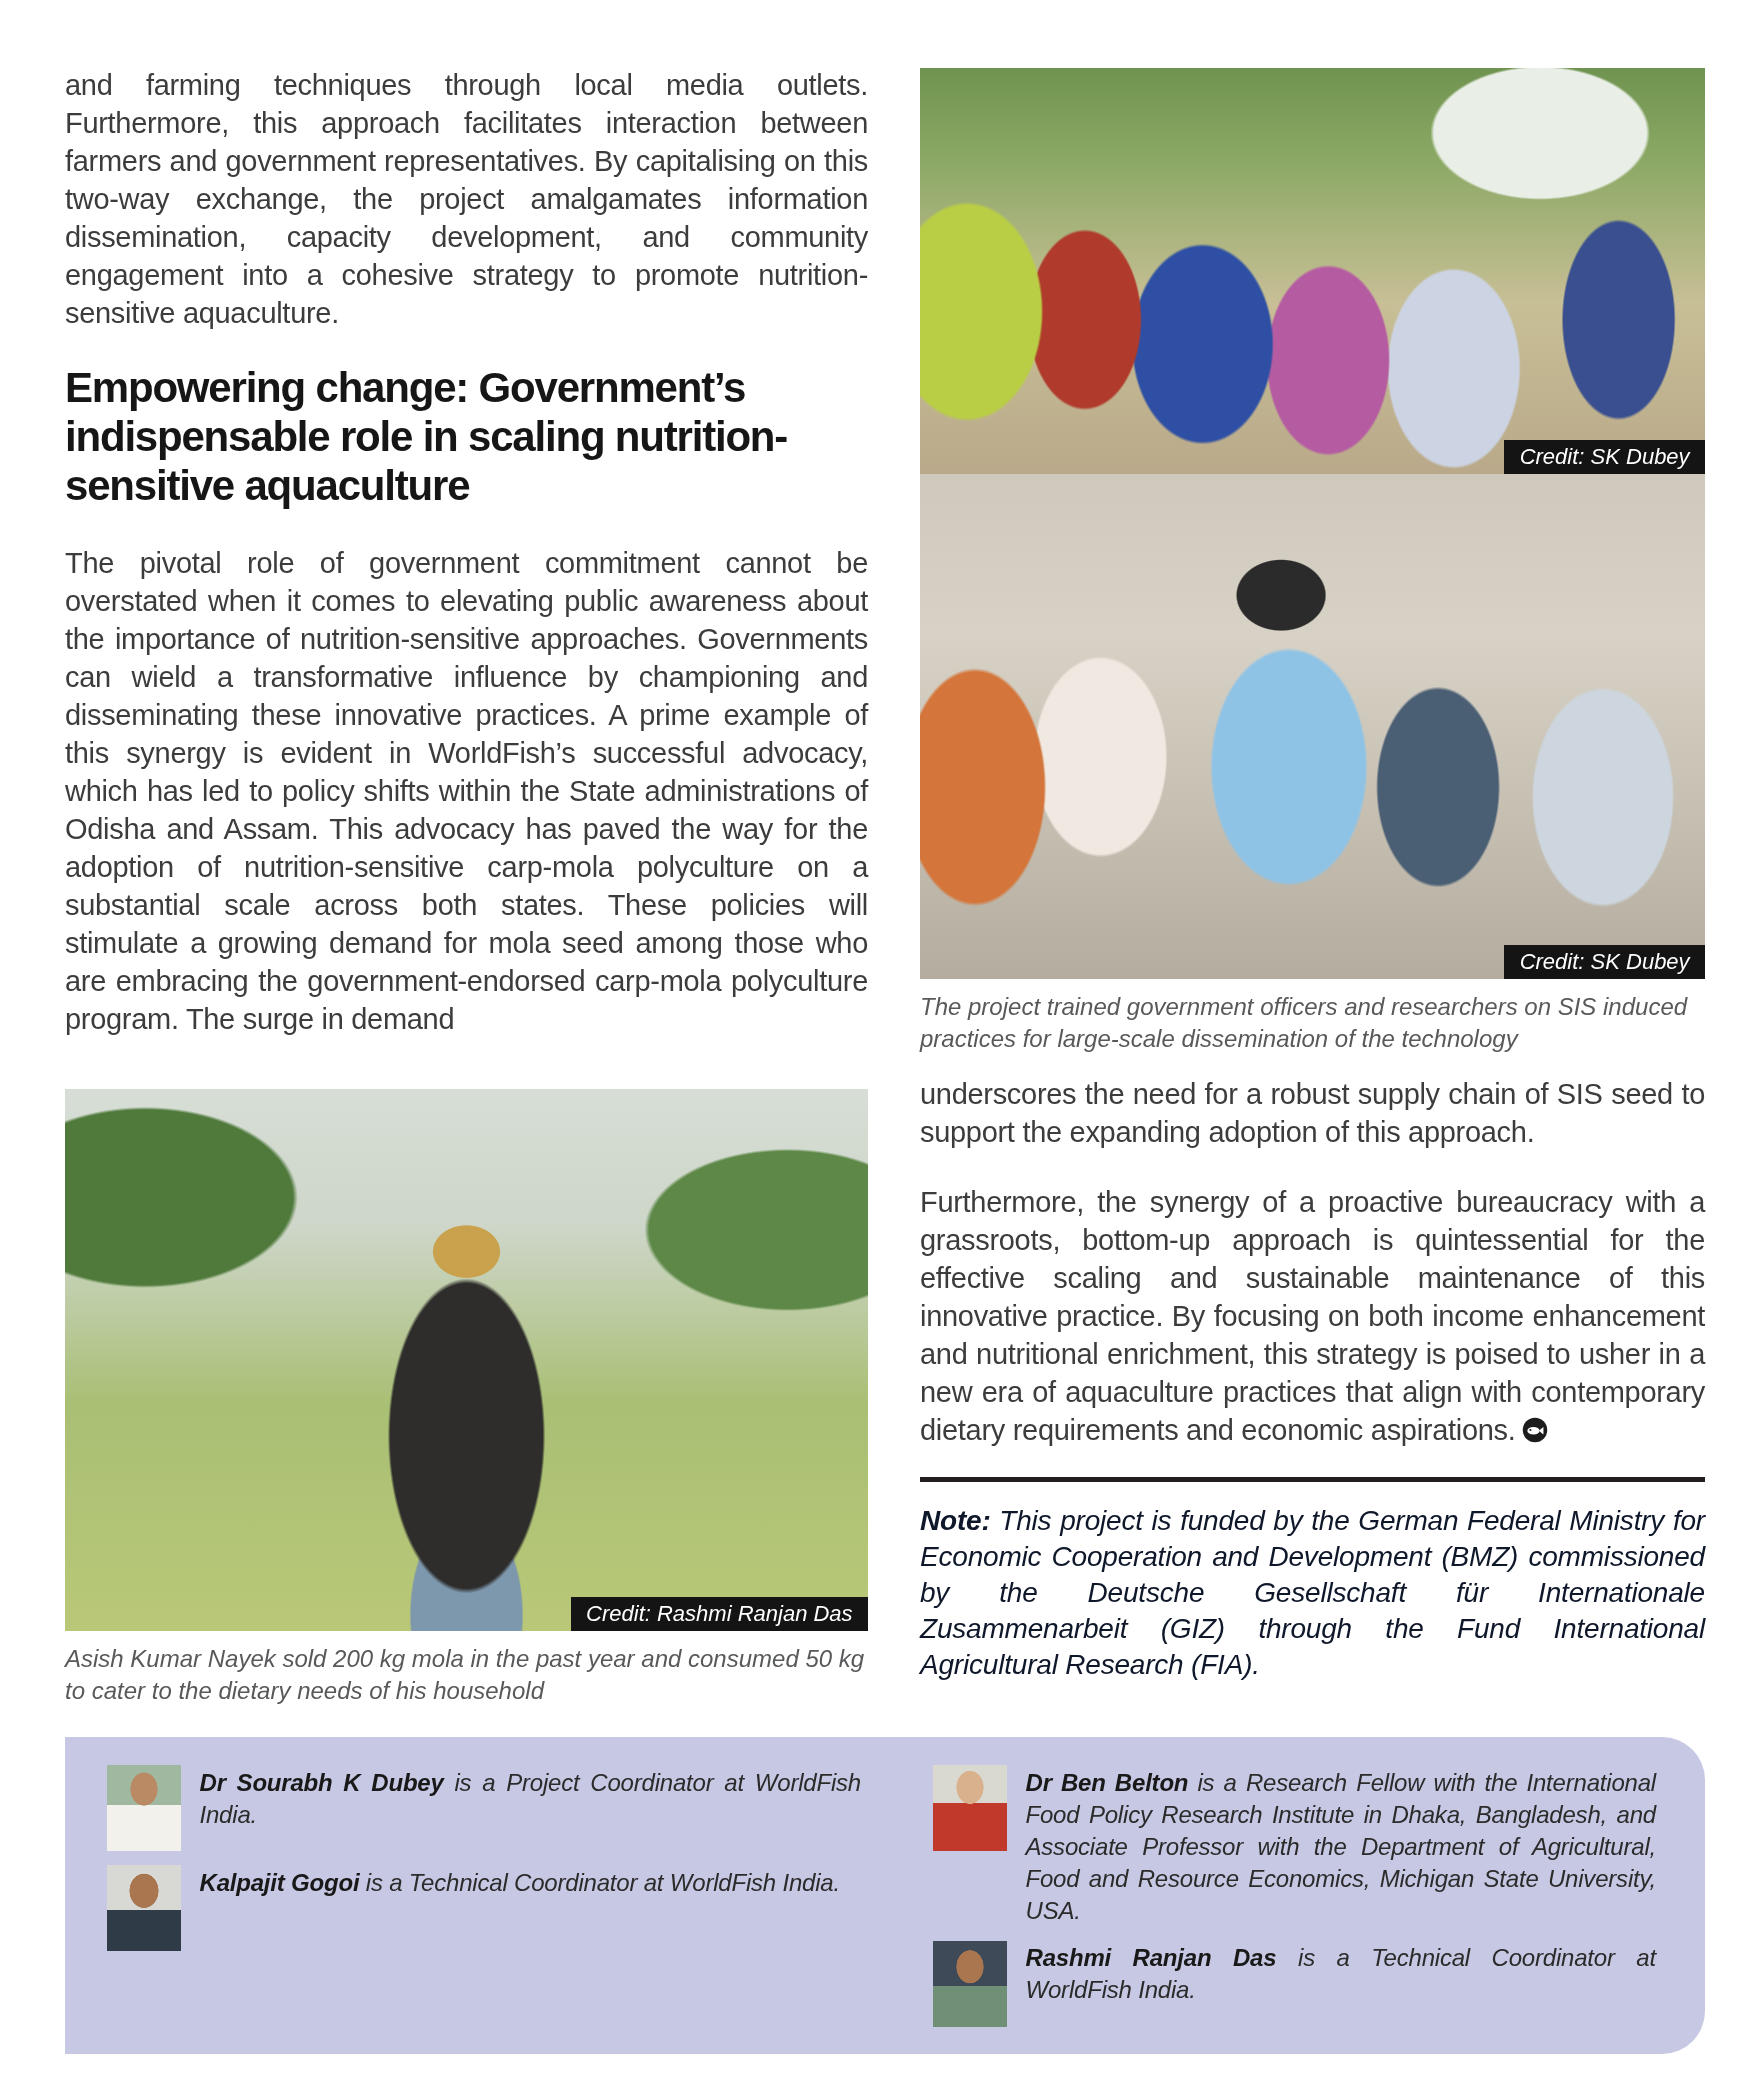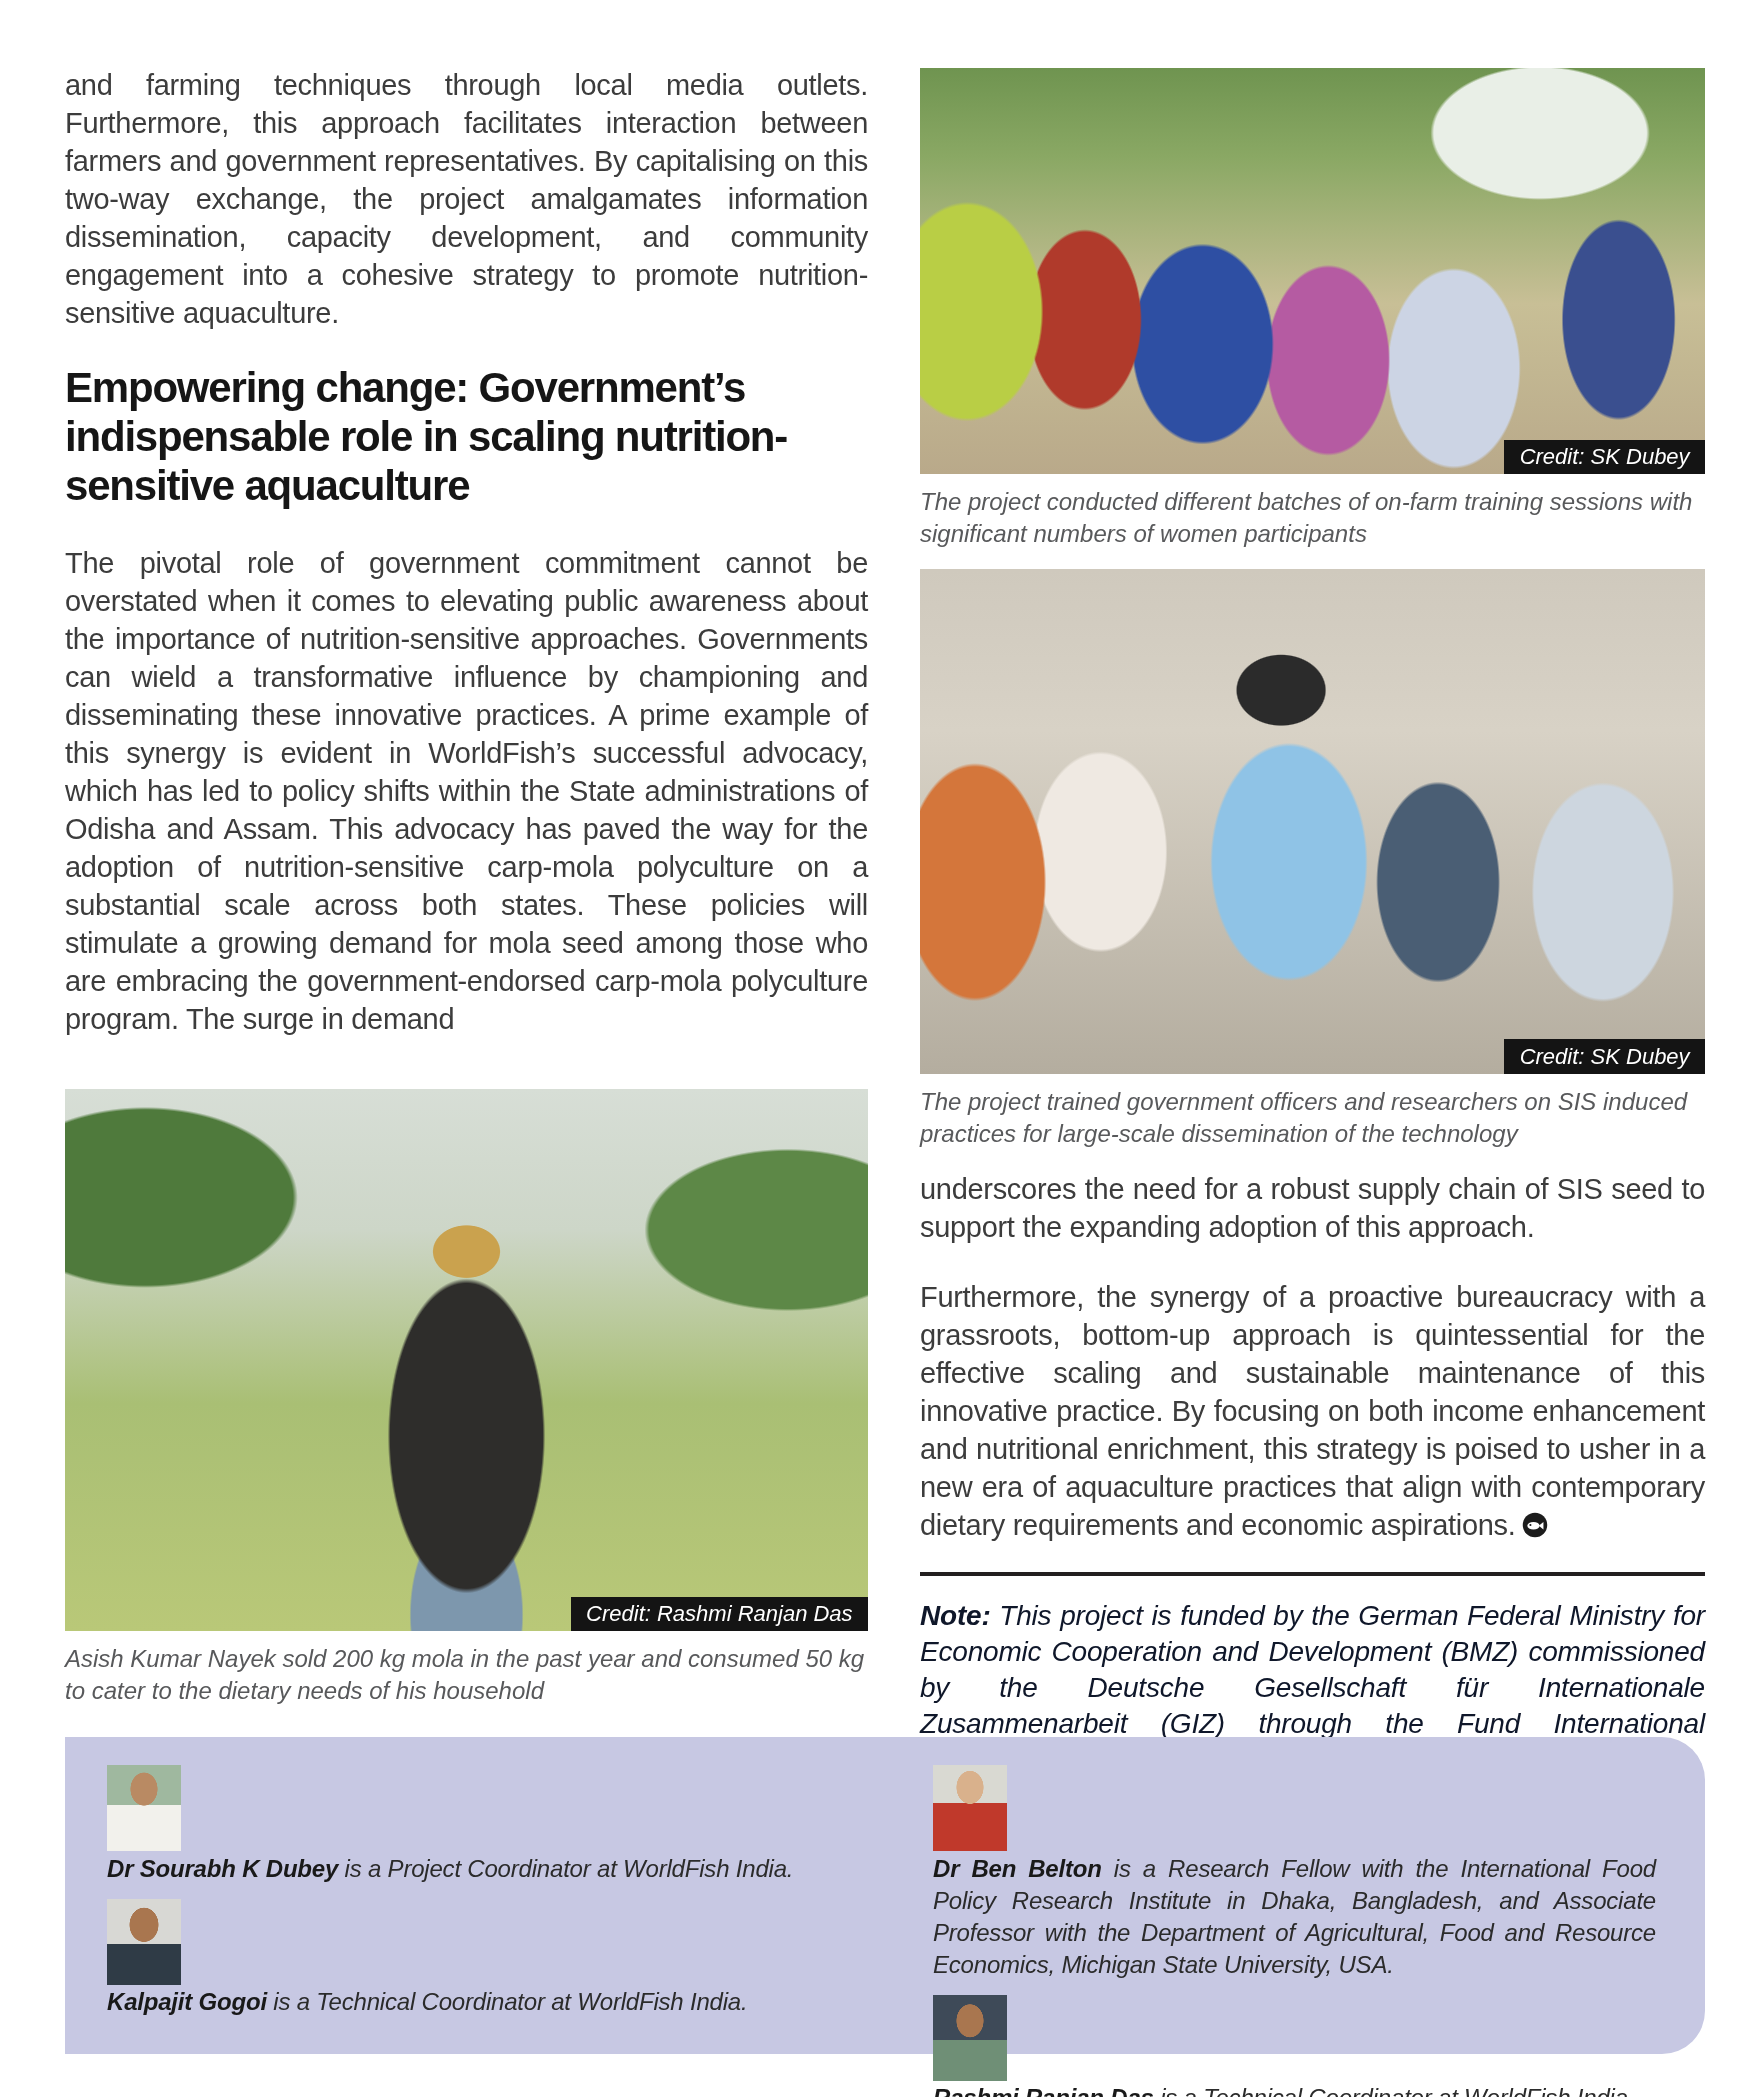--- a/index.html
+++ b/index.html
@@ -74,21 +74,21 @@
 
   
   .author-panel {
     position:absolute; left:65px; top:1737px; width:1640px; height:317px;
     background:#c7c8e3; border-radius:0 43px 43px 0; box-sizing:border-box;
     padding:28px 49px 0 42px; display:flex;
   }
   .author-col { box-sizing:border-box; }
   .author-col.left  { width:754px; margin-right:72px; }
   .author-col.right { flex:1; }
-  .bio { display:flex; align-items:flex-start; margin-bottom:14px;flex-direction:column; }
+  .bio { display:flex; align-items:flex-start; margin-bottom:14px; }
   .thumb { width:74px; height:86px; flex:none; margin-right:18.5px; }
   .bio-text {
     font-size:24px; line-height:32px; font-style:italic; color:#2b2b2b;
     text-align:justify; padding-top:1.5px; letter-spacing:-0.2px;
   }
   .bio-text b { font-weight:700; color:#191919; }
 
   .thumb-dubey  { background: radial-gradient(23px 28px at 50% 28%, #b98a63 0 58%, transparent 60%), linear-gradient(180deg,#9fb89f 0 46%, #f2f1ec 46% 100%); }
   .thumb-rajts  { background: radial-gradient(26px 15.4px at 50% 16%, #4a4a42 0 58%, transparent 60%), radial-gradient(23px 26px at 50% 32%, #b98a63 0 58%, transparent 60%), linear-gradient(180deg,#7a9f6f 0 48%, #e8e8e4 48% 100%); }
   .thumb-gogoi  { background: radial-gradient(24.6px 29px at 50% 30%, #a9764f 0 58%, transparent 60%), linear-gradient(180deg,#d8d8d4 0 52%, #2f3b46 52% 100%); }
@@ -113,21 +113,20 @@
       </div>
       <figcaption class="caption">Asish Kumar Nayek sold 200 kg mola in the past year and consumed 50 kg to cater to the dietary needs of his household</figcaption>
     </figure>
   </div>
 
   <div class="col col-right">
     <figure class="photo-block">
       <div class="photo photo-training">
         <span class="credit">Credit:  SK Dubey</span>
       </div>
-      <figcaption class="caption" style="margin-bottom:18.5px;">The project conducted different batches of on-farm training sessions with significant numbers of women participants</figcaption>
     </figure>
 
     <figure class="photo-block">
       <div class="photo photo-workshop">
         <span class="credit">Credit:  SK Dubey</span>
       </div>
       <figcaption class="caption" style="margin-bottom:20px;">The project trained government officers and researchers on SIS induced practices for large-scale dissemination of the technology</figcaption>
     </figure>
 
     <p class="body-text">underscores the need for a robust supply chain of SIS seed to support the expanding adoption of this approach.</p>

